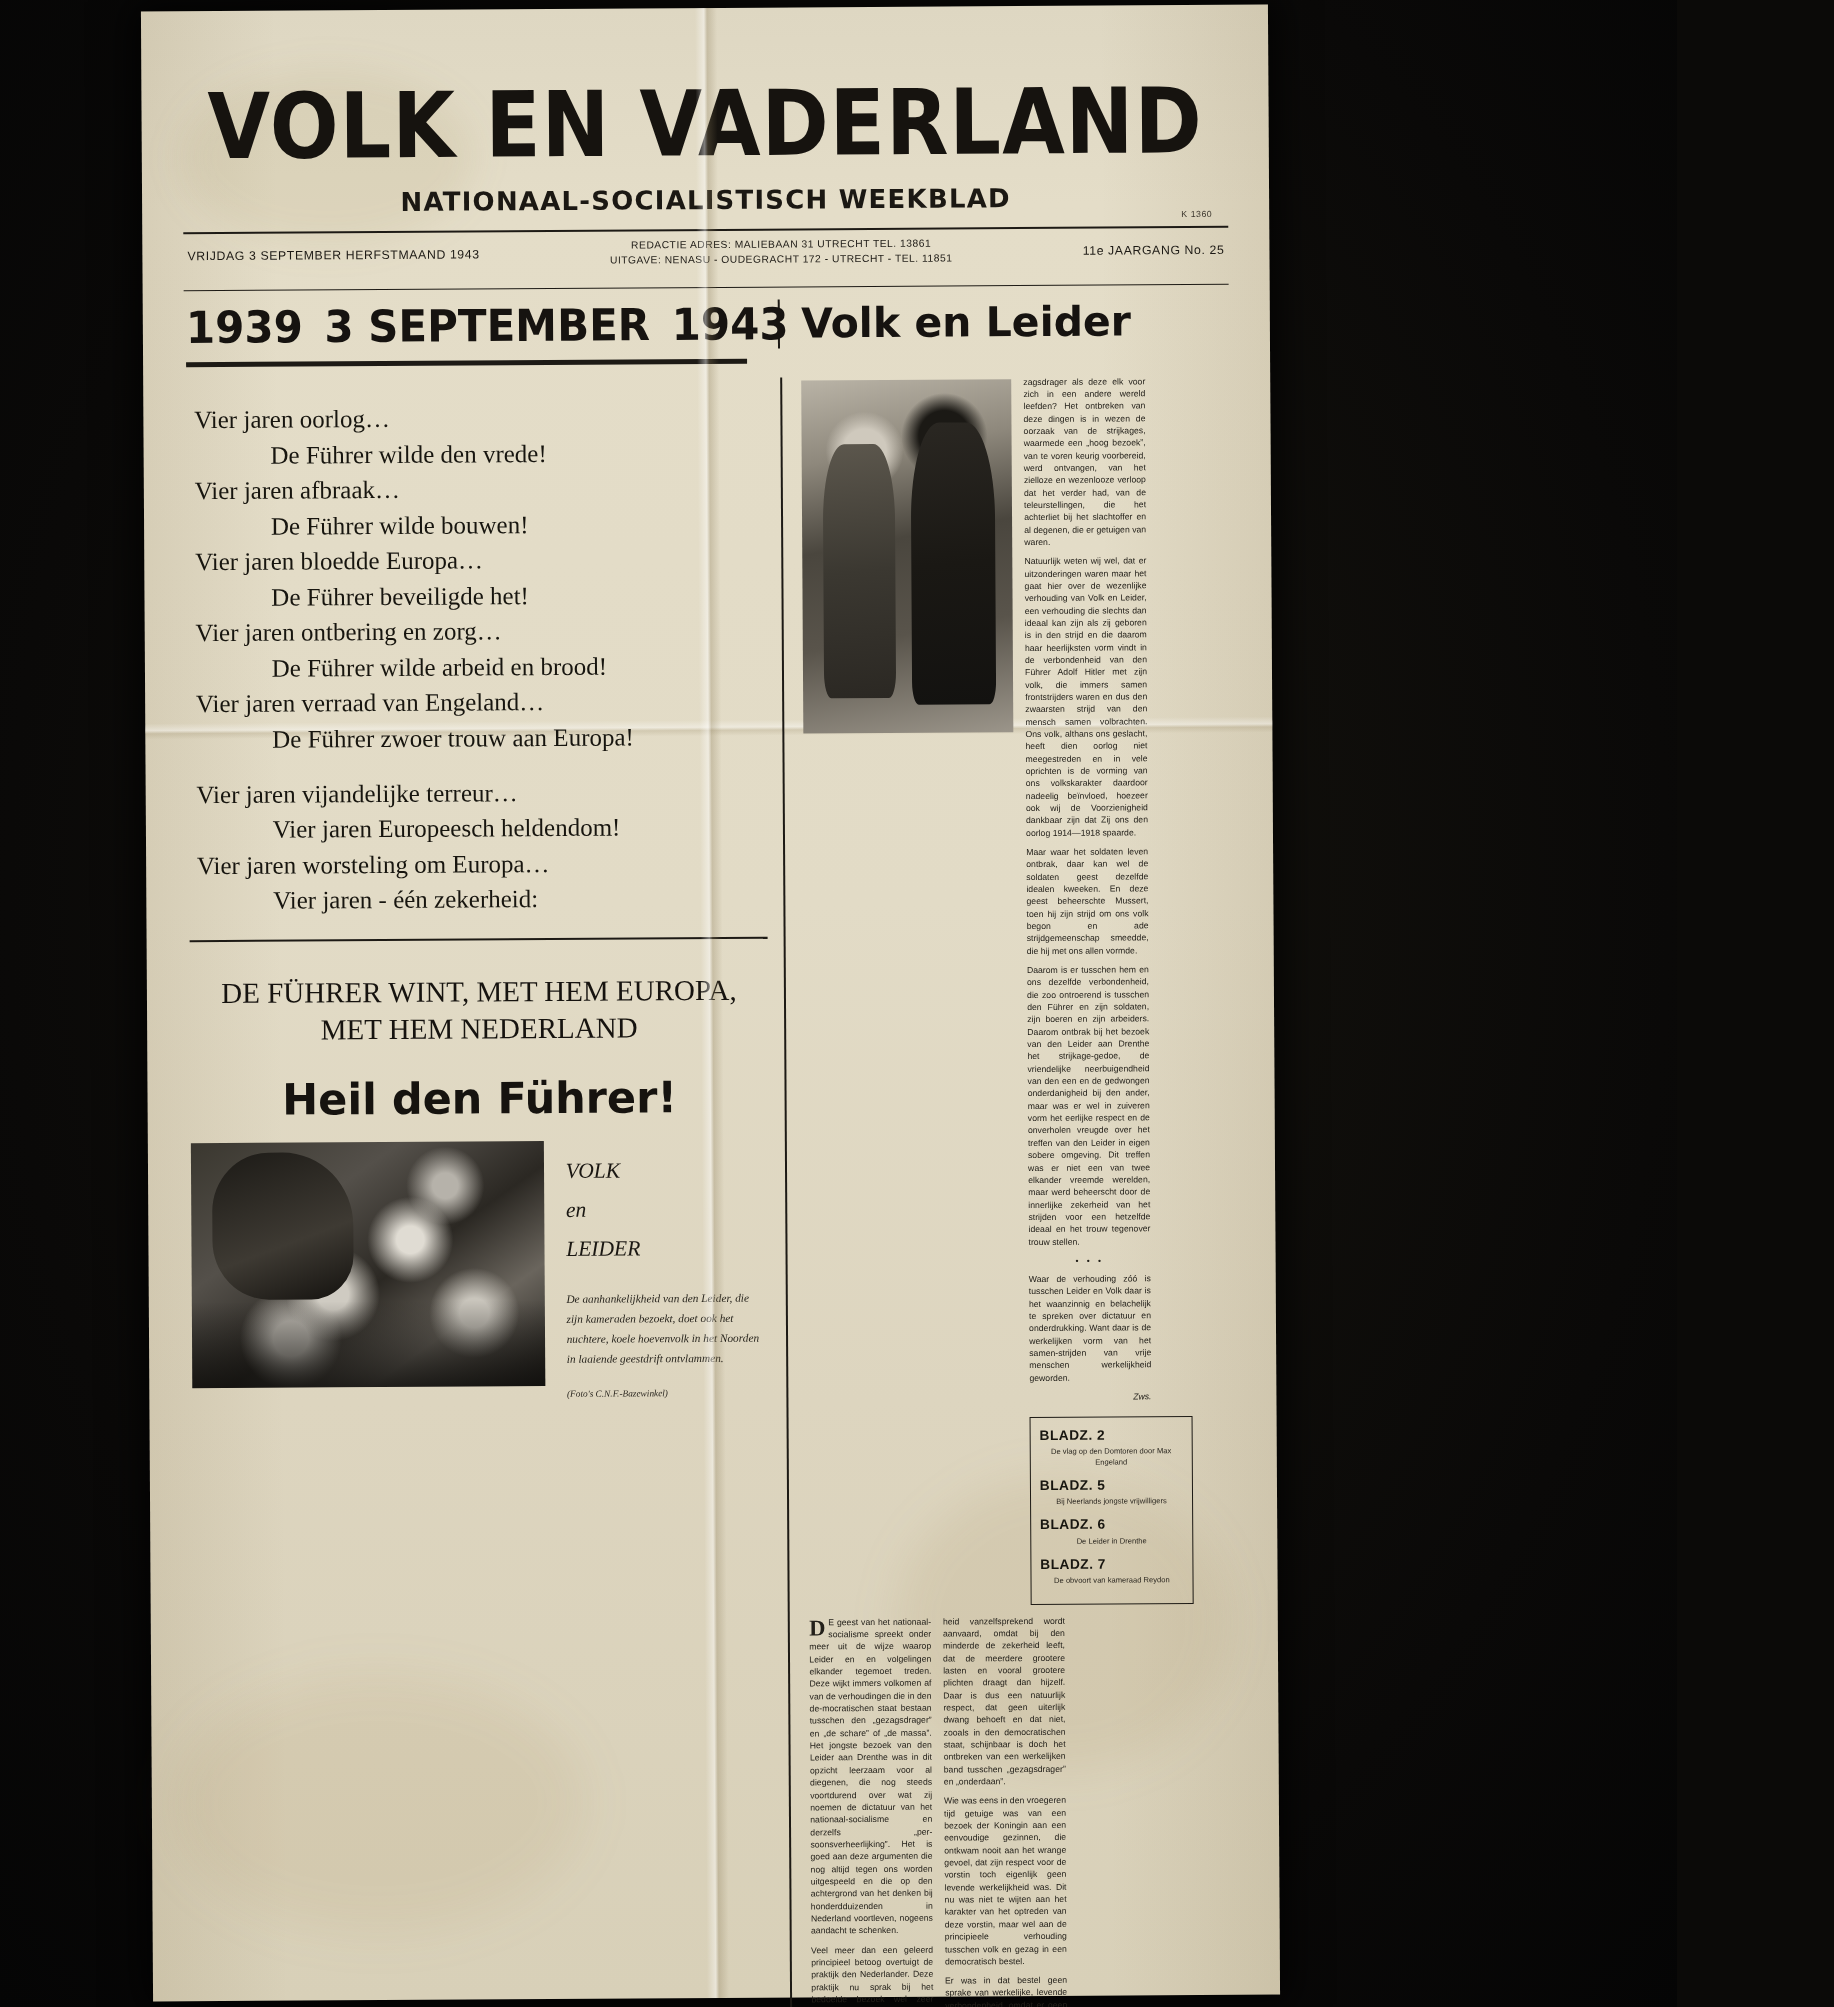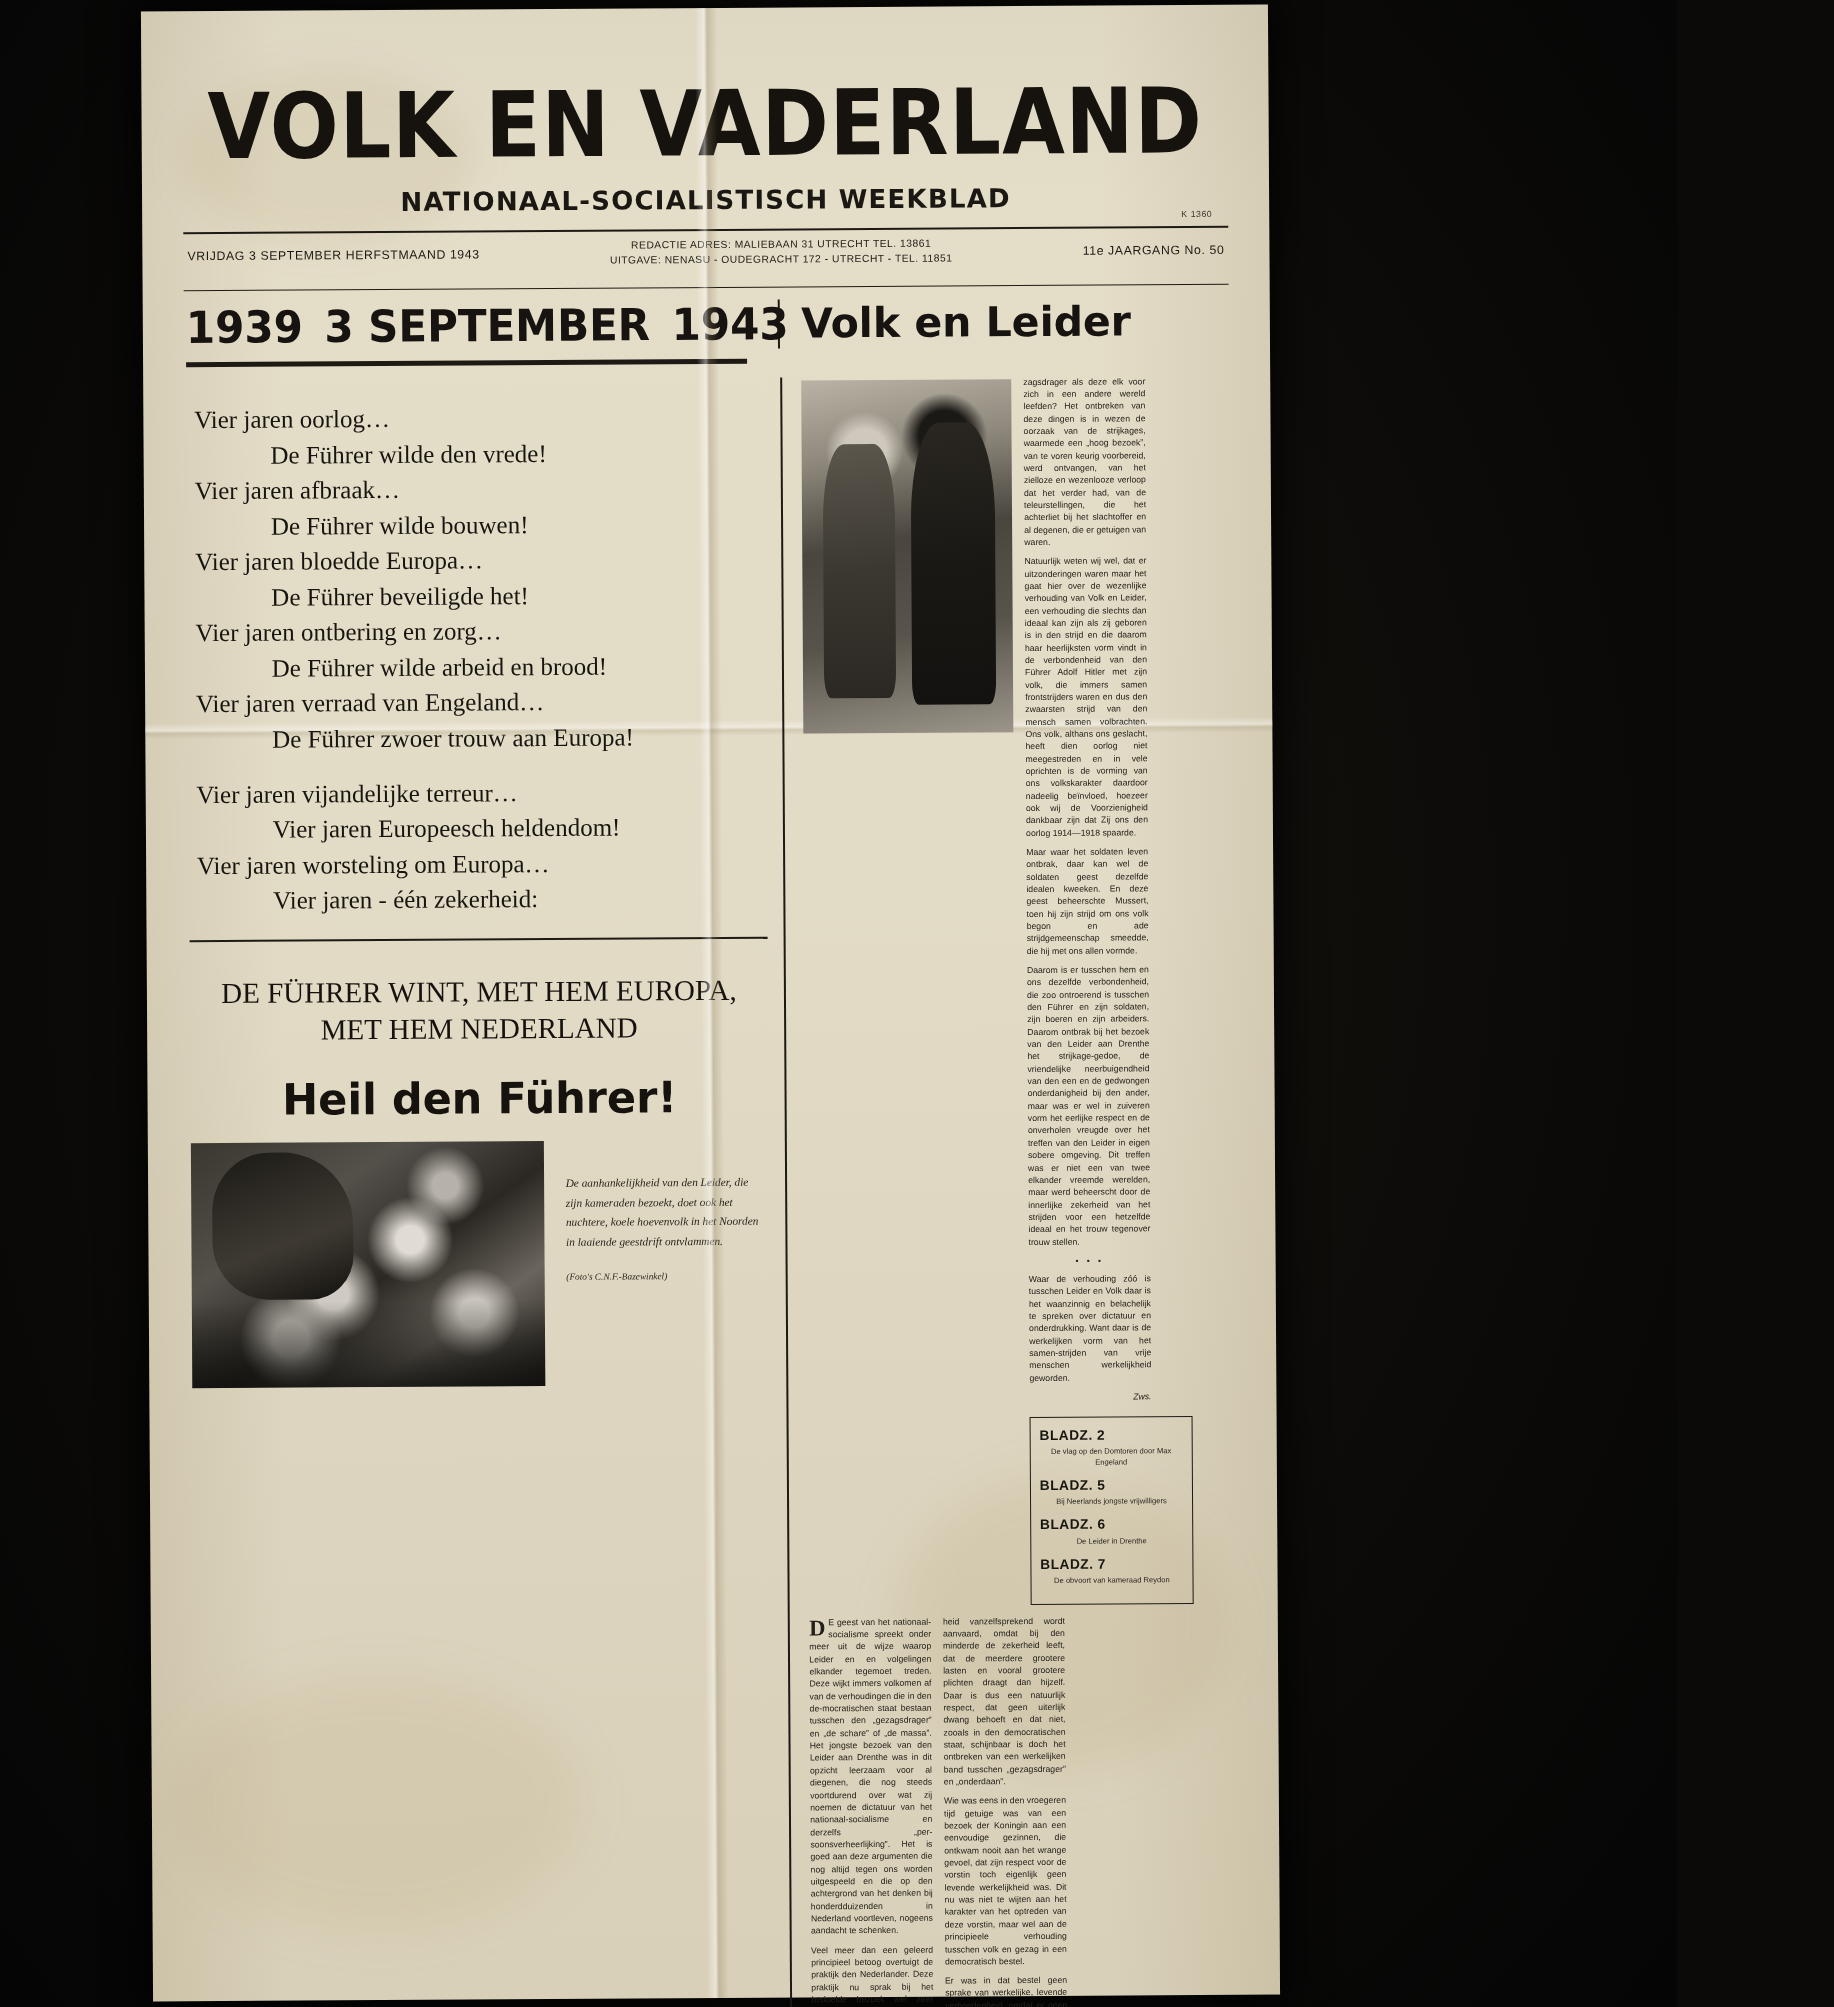--- a/index.html
+++ b/index.html
@@ -383,21 +383,21 @@
       </div>
       <div class="k-code">K 1360</div>
 
       <div class="rule"></div>
       <div class="dateline">
         <div>VRIJDAG 3 SEPTEMBER HERFSTMAAND 1943</div>
         <div class="mid">
           <span>REDACTIE ADRES: MALIEBAAN 31      UTRECHT      TEL. 13861</span>
           <span>UITGAVE: NENASU - OUDEGRACHT 172 - UTRECHT - TEL. 11851</span>
         </div>
-        <div>11e JAARGANG No. 50</div>
+        <div>11e JAARGANG No. 25</div>
       </div>
       <div class="rule thin"></div>
 
       <div class="headrow">
         <div class="head-left">
           <div class="bigdate">
             <span>1939</span><span class="sp"></span><span>3 SEPTEMBER</span><span class="sp"></span><span>1943</span>
           </div>
         </div>
         <div class="head-right">
@@ -435,20 +435,25 @@
                 <div>DE FÜHRER WINT, MET HEM EUROPA,</div>
                 <div>MET HEM NEDERLAND</div>
               </div>
               <div class="heil">Heil den Führer!</div>
             </div>
           </div>
 
           <div class="bottom-left-wrap">
             <div class="photo crowd"></div>
             <div class="cap-block">
+              <div class="cap-title">
+                <div>VOLK</div>
+                <div>en</div>
+                <div>LEIDER</div>
+              </div>
               <div class="cap-text">De aanhankelijkheid van den Leider, die zijn kameraden bezoekt, doet ook het nuchtere, koele hoevenvolk in het Noorden in laaiende geestdrift ontvlammen.</div>
               <div class="cap-credit">(Foto's C.N.F.-Bazewinkel)</div>
             </div>
           </div>
         </div>
 
         <div class="col-right">
           <div style="display:flex; gap:11.8px;">
             <div class="photo leader"></div>
             <div class="news-col" style="width:122px;">

